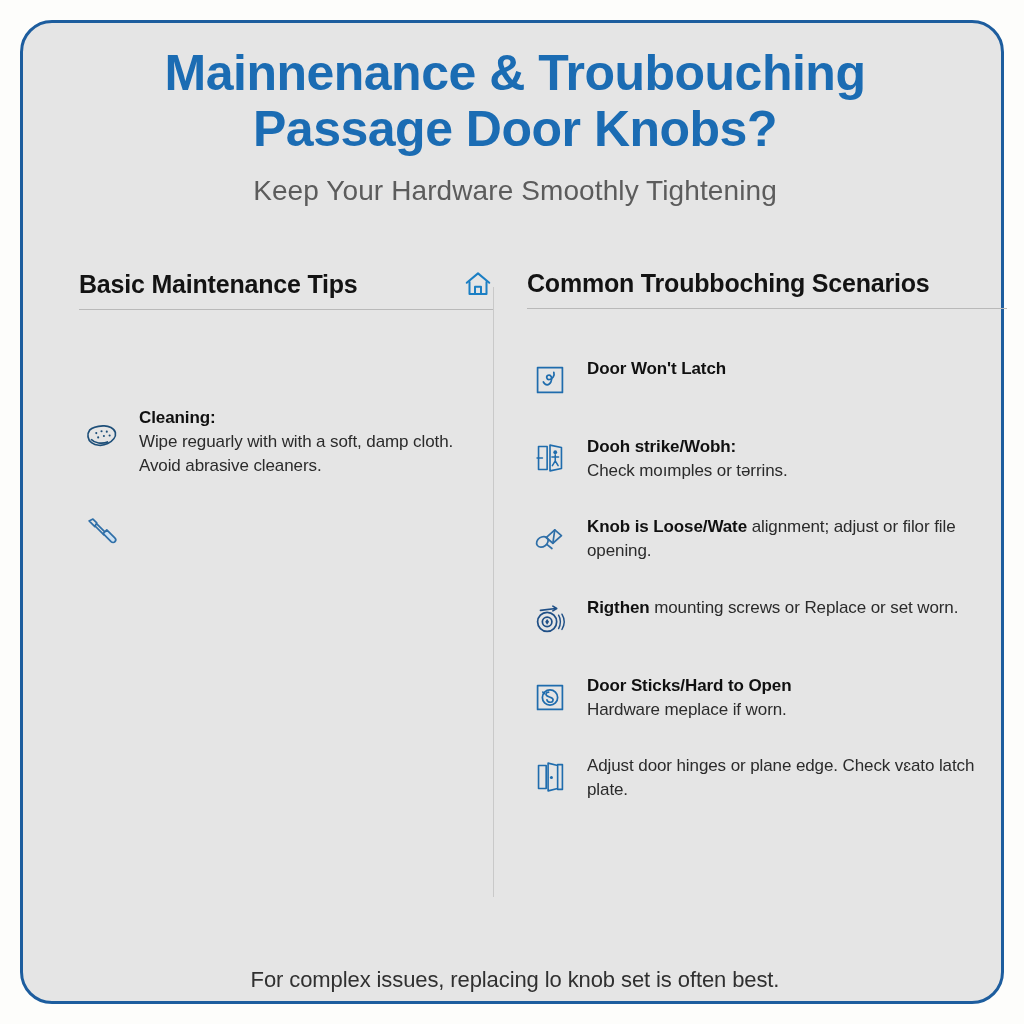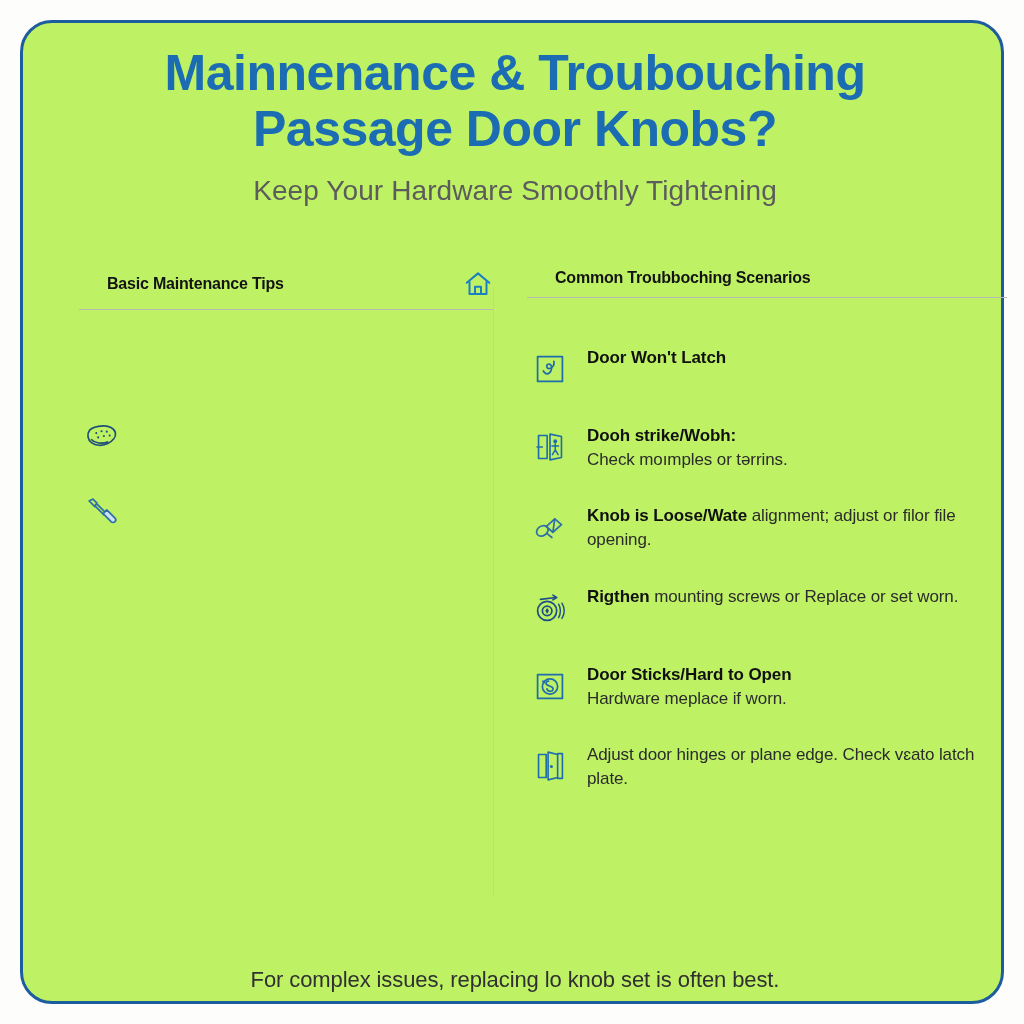--- a/index.html
+++ b/index.html
@@ -23,21 +23,21 @@
   
   #frame {
     position: absolute;
     left: 20px;
     top: 20px;
     width: 984px;
     height: 984px;
     box-sizing: border-box;
     border: 3px solid #1d5d9e;
     border-radius: 32px;
-    background: #bef264;
+    background: #e5e5e5;
   }
   #inner {
     position: absolute;
     left: 0;
     top: 0;
     width: 984px;
     height: 984px;
     box-sizing: border-box;
     padding: 0;
   }
@@ -94,26 +94,25 @@
 
   .col-head {
     display: flex;
     align-items: center;
     justify-content: space-between;
     padding-bottom: 10px;
     border-bottom: 1.5px solid #b9b9b9;
   }
   .col-head.right-head { padding-right: 2px; text-align: right; }
   .col-head-title {
-    font-size: 16px;
+    font-size: 25px;
     font-weight: bold;
     color: #131313;
     letter-spacing: -0.2px;
     white-space: nowrap;
-    margin-left: 28px;
   }
   .col-head-icon {
     width: 30px;
     height: 30px;
     flex: 0 0 30px;
     margin-left: 12px;
   }
   .col-head-icon svg { display: block; }
 
   
@@ -203,20 +202,23 @@
                   <path d="M9 17 C6 21 7 27 11 30 C15 33 22 34 28 31 C33 28.5 37 24 36 19.5 C35 15 29 12 23 12.5 C16 13 12 14 9 17 Z"></path>
                   <path d="M10.5 26.5 C14 30.5 22 32 28.5 29"></path>
                   <circle cx="16" cy="20" r="1.1" fill="#1d4e78" stroke="none"></circle>
                   <circle cx="21.5" cy="18" r="1.1" fill="#1d4e78" stroke="none"></circle>
                   <circle cx="27" cy="18.5" r="1.1" fill="#1d4e78" stroke="none"></circle>
                   <circle cx="18" cy="24.5" r="1.1" fill="#1d4e78" stroke="none"></circle>
                   <circle cx="24" cy="23" r="1.1" fill="#1d4e78" stroke="none"></circle>
                   <circle cx="30" cy="22.5" r="1.1" fill="#1d4e78" stroke="none"></circle>
                 </svg>
               </span>
+              <span class="item-text">
+                <b class="lead-block">Cleaning:</b><span>Wipe reguarly with with a soft, damp cloth. Avoid abrasive cleaners.</span>
+              </span>
             </div>
 
 
             <div class="item">
               <span class="item-icon">
                 <svg width="42" height="42" viewBox="0 0 44 44" fill="none" stroke="#2f6fa8" stroke-width="1.8" stroke-linecap="round" stroke-linejoin="round">
                   <path d="M8.5 11.5 L12.5 9.5 L16.5 13.5 L14.5 17.5 Z"></path>
                   <path d="M14.5 16.5 L24 26"></path>
                   <path d="M16.5 14.5 L26 24"></path>
                   <path d="M23.2 24.8 L31.5 33.2 C32.8 34.4 34.6 34.3 35.6 33.2 C36.6 32.1 36.6 30.3 35.4 29.1 L27 20.8 Z" fill="#cfe2f2"></path>

